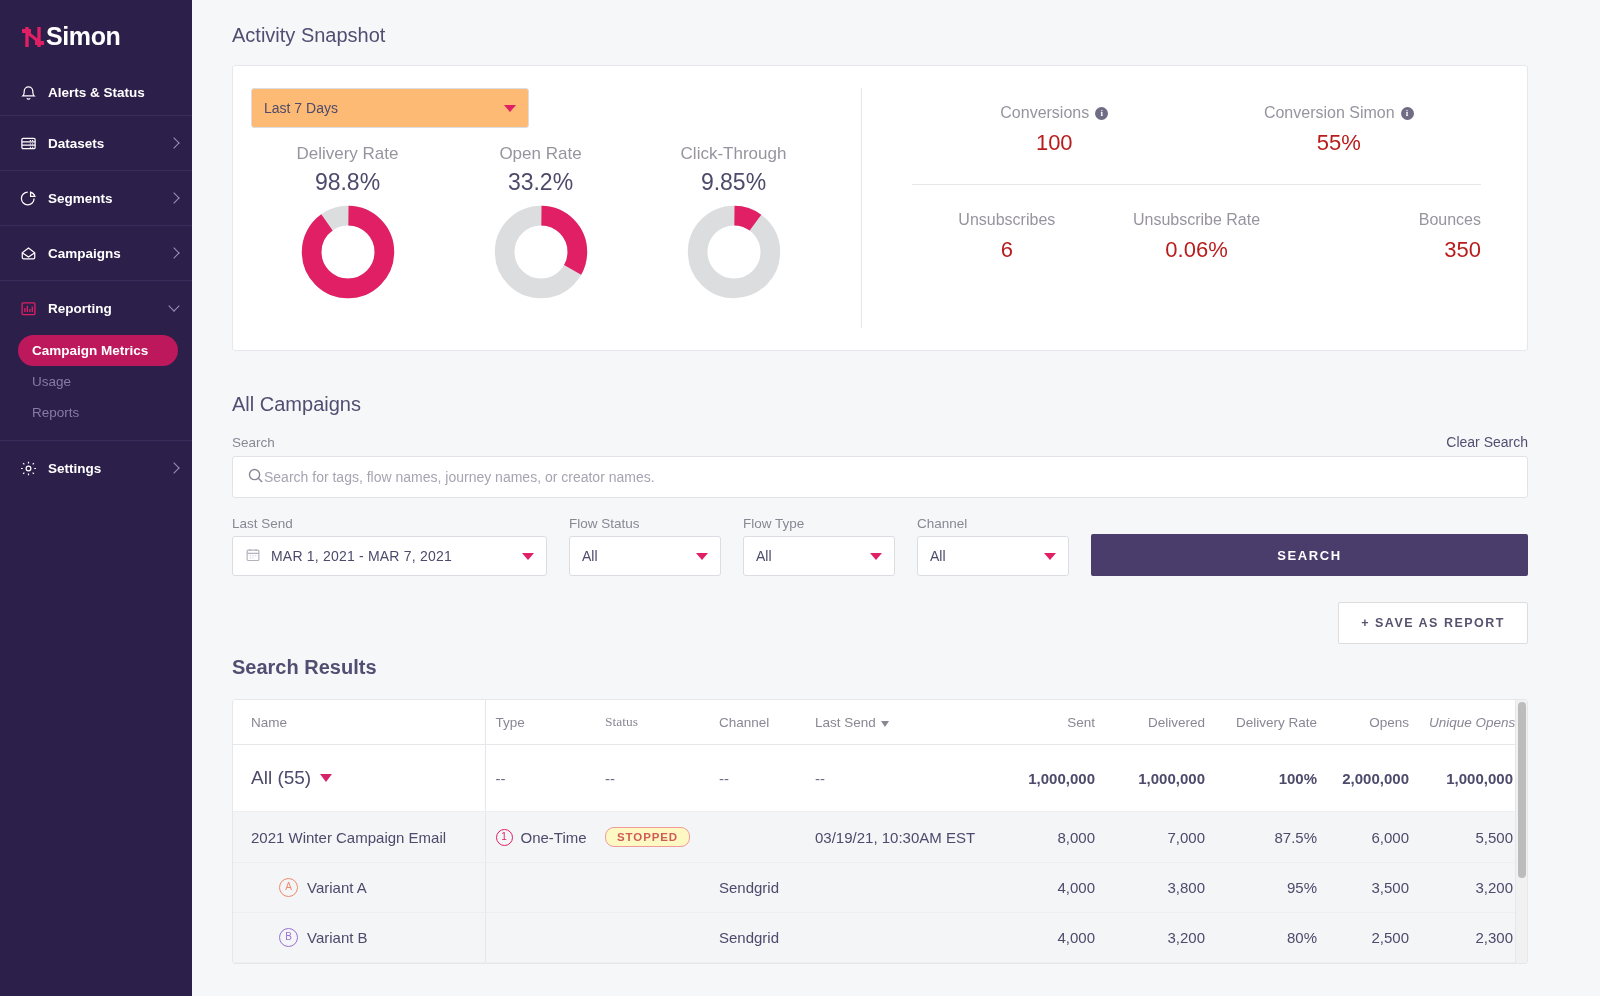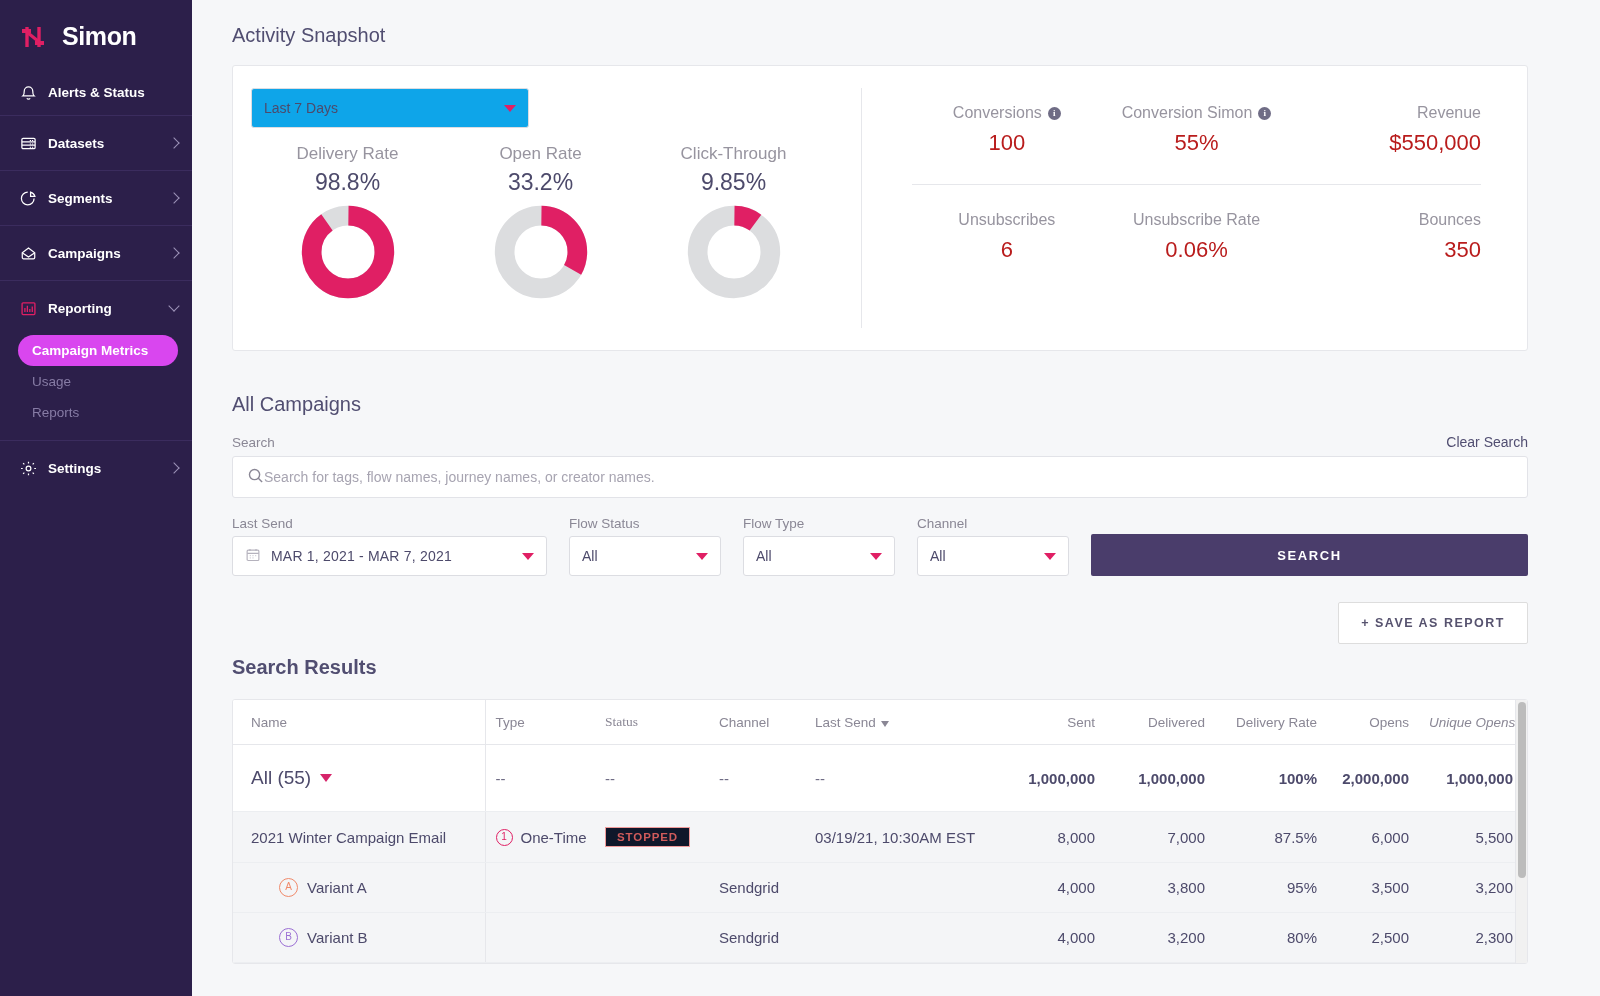--- a/index.html
+++ b/index.html
@@ -12,21 +12,21 @@
   }
   .app { display: flex; width: 1600px; height: 996px; }
 
   
   .sidebar {
     width: 192px; min-width: 192px; height: 996px;
     background: #2c1f4a;
     display: flex; flex-direction: column;
   }
   .brand {
-    display: flex; align-items: center; gap: 16px;
+    display: flex; align-items: center; gap: 0;
     padding: 22px 0 18px 20px;
   }
   .brand-logo { width: 26px; height: 24px; flex: 0 0 auto; }
   .brand-name {
     color: #ffffff; font-size: 25px; font-weight: 700; letter-spacing: -0.4px;
   }
   .nav-group { border-top: 1px solid #3b2c5e; }
   .nav-item {
     display: flex; align-items: center; gap: 11px;
     padding: 0 14px 0 20px;
@@ -47,21 +47,21 @@
   .nav-sub {
     padding-bottom: 12px;
   }
   .sub-item {
     height: 31px; display: flex; align-items: center;
     margin: 0 14px 0 18px;
     padding: 0 14px;
     font-size: 13.5px; color: #9d93b8; font-weight: 700;
     border-radius: 16px; cursor: pointer;
   }
-  .sub-item.active { background: #d946ef; color: #fff; }
+  .sub-item.active { background: #be185d; color: #fff; }
   .sub-item.muted { font-weight: 400; color: #877ca5; }
 
   
   .main {
     flex: 1; height: 996px; overflow: hidden;
     padding: 24px 72px 0 40px;
   }
   .page-title {
     font-size: 29px; font-weight: 400; color: #514e71; letter-spacing: -0.2px;
     margin-bottom: 36px;
@@ -71,21 +71,21 @@
   }
 
   
   .snapshot-card {
     background: #fff; border: 1px solid #e6e7eb; border-radius: 3px;
     height: 286px; display: flex; margin-bottom: 42px;
   }
   .snap-left { width: 628px; padding: 22px 20px 0 18px; }
   .range-select {
     width: 278px; height: 40px; border: 1px solid #dcdde2; border-radius: 3px;
-    background: #0ea5e9; display: flex; align-items: center; padding: 0 12px;
+    background: #fdba74; display: flex; align-items: center; padding: 0 12px;
     font-size: 14px; color: #4d4a6b; cursor: pointer;
   }
   .range-select .val { flex: 1; }
   .caret-down {
     width: 0; height: 0; border-left: 6px solid transparent; border-right: 6px solid transparent;
     border-top: 7px solid #e01f64;
   }
   .donuts { display: flex; margin-top: 16px; }
   .donut-col { width: 193px; text-align: center; }
   .donut-label { font-size: 17px; color: #97949f; margin-bottom: 5px; }
@@ -193,23 +193,23 @@
     display: inline-block; width: 0; height: 0; margin-left: 5px;
     border-left: 4.5px solid transparent; border-right: 4.5px solid transparent;
     border-top: 6px solid #8a8795;
   }
   .cell-flex { display: flex; align-items: center; gap: 8px; }
   .onetime-icon {
     width: 17px; height: 17px; border-radius: 50%; border: 1.4px solid #e01f64;
     color: #e01f64; font-size: 10px; line-height: 14px; text-align: center; flex: 0 0 auto;
   }
   .badge-stopped {
-    display: inline-block; background: #0f172a; border: 1px solid #f09a9a; color: #d05b5b;
+    display: inline-block; background: #fef9c3; border: 1px solid #f09a9a; color: #d05b5b;
     font-size: 11.5px; font-weight: 700; letter-spacing: 0.9px; padding: 3px 11px;
-    border-radius: 0;
+    border-radius: 9px;
   }
   .variant-cell { display: flex; align-items: center; gap: 9px; padding-left: 28px; }
   .variant-badge {
     width: 19px; height: 19px; border-radius: 50%; border: 1.4px solid; font-size: 10px;
     line-height: 16px; text-align: center; flex: 0 0 auto;
   }
   .variant-a { border-color: #f08a6b; color: #f08a6b; }
   .variant-b { border-color: #9b6fd4; color: #9b6fd4; }
 
   .table-scrollbar {
@@ -383,26 +383,20 @@
               <span class="info-dot">i</span>
             </div>
             <div class="stat-value">100</div>
           </div>
           <div class="stat-cell">
             <div class="stat-label">
               <span>Conversion Simon</span>
               <span class="info-dot">i</span>
             </div>
             <div class="stat-value">55%</div>
-          </div>
-          <div class="stat-cell right">
-            <div class="stat-label">
-              <span>Revenue</span>
-            </div>
-            <div class="stat-value">$550,000</div>
           </div>
         </div>
 
         <div class="stat-hr"></div>
 
         <div class="stat-row">
           <div class="stat-cell">
             <div class="stat-label">
               <span>Unsubscribes</span>
             </div>

